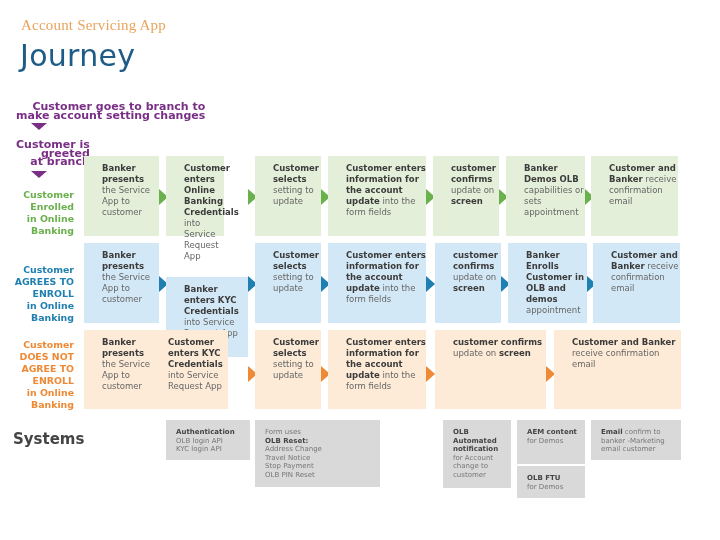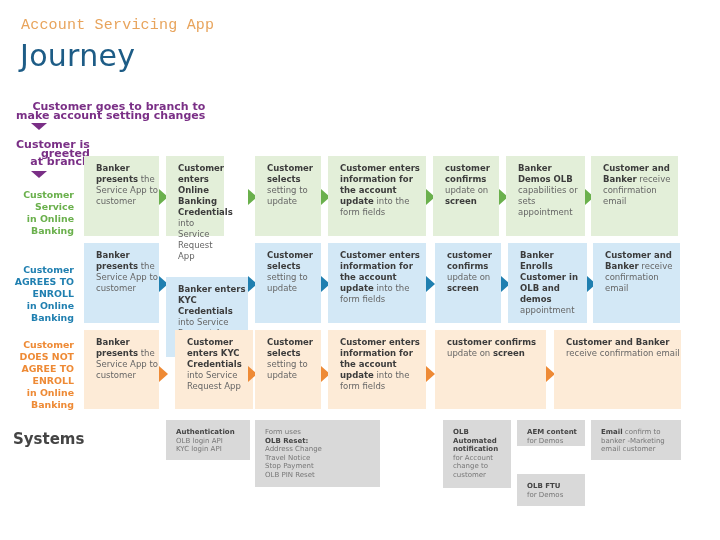--- a/index.html
+++ b/index.html
@@ -1,27 +1,27 @@
 <!DOCTYPE html>
 <html><head>
 <meta charset="utf-8">
 <style>
   * { box-sizing: border-box; margin: 0; padding: 0; }
   html, body { width: 720px; height: 540px; background: #ffffff; overflow: hidden; }
   body { position: relative; font-family: "DejaVu Sans", "Liberation Sans", sans-serif; }
 
-  .title-top { position: absolute; left: 21px; top: 17px; font-size: 15px; color: #e8a45c; letter-spacing: 0.2px; font-family: Liberation Mono, monospace; }
+  .title-top { position: absolute; left: 21px; top: 17px; font-size: 15px; color: #e8a45c; letter-spacing: 0.2px; font-family: Liberation Serif, serif; }
   .title-main { position: absolute; left: 20px; top: 38px; font-size: 30px; color: #1d5c86; font-family: "DejaVu Sans", sans-serif; font-weight: normal; letter-spacing: 0.3px; }
 
   .intro { position: absolute; left: 16px; font-size: 11px; font-weight: bold; color: #7a2f86; line-height: 8.5px; text-align: right; }
   .tri-down { position: absolute; width: 0; height: 0; border-left: 8px solid transparent; border-right: 8px solid transparent; border-top: 7px solid #7a2f86; }
 
   .row-label { position: absolute; left: 8px; width: 66px; text-align: right; font-size: 9.4px; font-weight: bold; line-height: 12px; }
 
-  .box { position: absolute; padding: 7px 0 0 12px; font-size: 8.5px; line-height: 11px; color: #666; }
+  .box { position: absolute; padding: 7px 0 0 18px; font-size: 8.5px; line-height: 11px; color: #666; }
   .box b { color: #3c3c3c; }
   .green { background: #e3efd9; }
   .blue  { background: #d3e8f6; }
   .orange{ background: #fdebd7; }
 
   .arrow { position: absolute; width: 0; height: 0; border-top: 8px solid transparent; border-bottom: 8px solid transparent; border-left: 9px solid; }
   .arrow.g { border-left-color: #6ab04c; }
   .arrow.b { border-left-color: #1f7fb0; }
   .arrow.o { border-left-color: #ee8a35; }
 
@@ -42,21 +42,21 @@
 <div class="tri-down" style="left:31px; top:123px;"></div>
 <div class="intro" style="top:141px;">
   <div>Customer is</div>
   <div>greeted</div>
   <div>at branch</div>
 </div>
 <div class="tri-down" style="left:31px; top:171px;"></div>
 
 <div class="row-label" style="top:189px; color:#6ab04c;">
   <div>Customer</div>
-  <div>Service</div>
+  <div>Enrolled</div>
   <div>in Online</div>
   <div>Banking</div>
 </div>
 
 <div class="box green" style="left:84px; top:156px; width:75px; height:80px;"><b>Banker presents</b><span> the Service App to customer</span></div>
 <div class="arrow g" style="left:159px; top:189px;"></div>
 <div class="box green" style="left:166px; top:156px; width:58px; height:80px;"><b>Customer enters Online Banking Credentials</b><span> into Service Request App</span></div>
 <div class="arrow g" style="left:248px; top:189px;"></div>
 <div class="box green" style="left:255px; top:156px; width:66px; height:80px;"><b>Customer selects</b><span> setting to update</span></div>
 <div class="arrow g" style="left:321px; top:189px;"></div>
@@ -94,21 +94,21 @@
   <div>Customer</div>
   <div>DOES NOT</div>
   <div>AGREE TO</div>
   <div>ENROLL</div>
   <div>in Online</div>
   <div>Banking</div>
 </div>
 
 <div class="box orange" style="left:84px; top:330px; width:75px; height:79px;"><b>Banker presents</b><span> the Service App to customer</span></div>
 <div class="arrow o" style="left:159px; top:366px;"></div>
-<div class="box orange" style="left:175px; top:330px; width:78px; height:79px;"><b>Customer enters KYC Credentials</b><span> into Service Request App</span></div>
+<div class="box orange" style="left:150px; top:330px; width:78px; height:79px;"><b>Customer enters KYC Credentials</b><span> into Service Request App</span></div>
 <div class="arrow o" style="left:248px; top:366px;"></div>
 <div class="box orange" style="left:255px; top:330px; width:66px; height:79px;"><b>Customer selects</b><span> setting to update</span></div>
 <div class="arrow o" style="left:321px; top:366px;"></div>
 <div class="box orange" style="left:328px; top:330px; width:98px; height:79px;"><b>Customer enters information for the account update</b><span> into the form fields</span></div>
 <div class="arrow o" style="left:426px; top:366px;"></div>
 <div class="box orange" style="left:435px; top:330px; width:111px; height:79px;"><b>customer confirms</b><span> update on </span><b>screen</b></div>
 <div class="arrow o" style="left:546px; top:366px;"></div>
 <div class="box orange" style="left:554px; top:330px; width:127px; height:79px;"><b>Customer and Banker</b><span> receive confirmation email</span></div>
 
 <div class="systems-label">Systems</div>
@@ -128,24 +128,24 @@
   <div>OLB PIN Reset</div>
 </div>
 
 <div class="sys" style="left:443px; top:420px; width:68px; height:68px; padding-right:6px;">
   <div><b>OLB Automated notification</b></div>
   <div>for  Account</div>
   <div>change to</div>
   <div>customer</div>
 </div>
 
-<div class="sys" style="left:517px; top:420px; width:68px; height:26px; padding-right:4px;">
+<div class="sys" style="left:517px; top:420px; width:68px; height:44px; padding-right:4px;">
   <b>AEM content</b><span> for Demos</span>
 </div>
 
-<div class="sys" style="left:517px; top:466px; width:68px; height:32px;margin-top:8px;">
+<div class="sys" style="left:517px; top:466px; width:68px; height:32px;">
   <div><b>OLB FTU</b></div>
   <div>for Demos</div>
 </div>
 
 <div class="sys" style="left:591px; top:420px; width:90px; height:40px; padding-right:6px;">
   <b>Email</b><span> confirm to banker -Marketing email customer</span>
 </div>
 
 </body></html>

